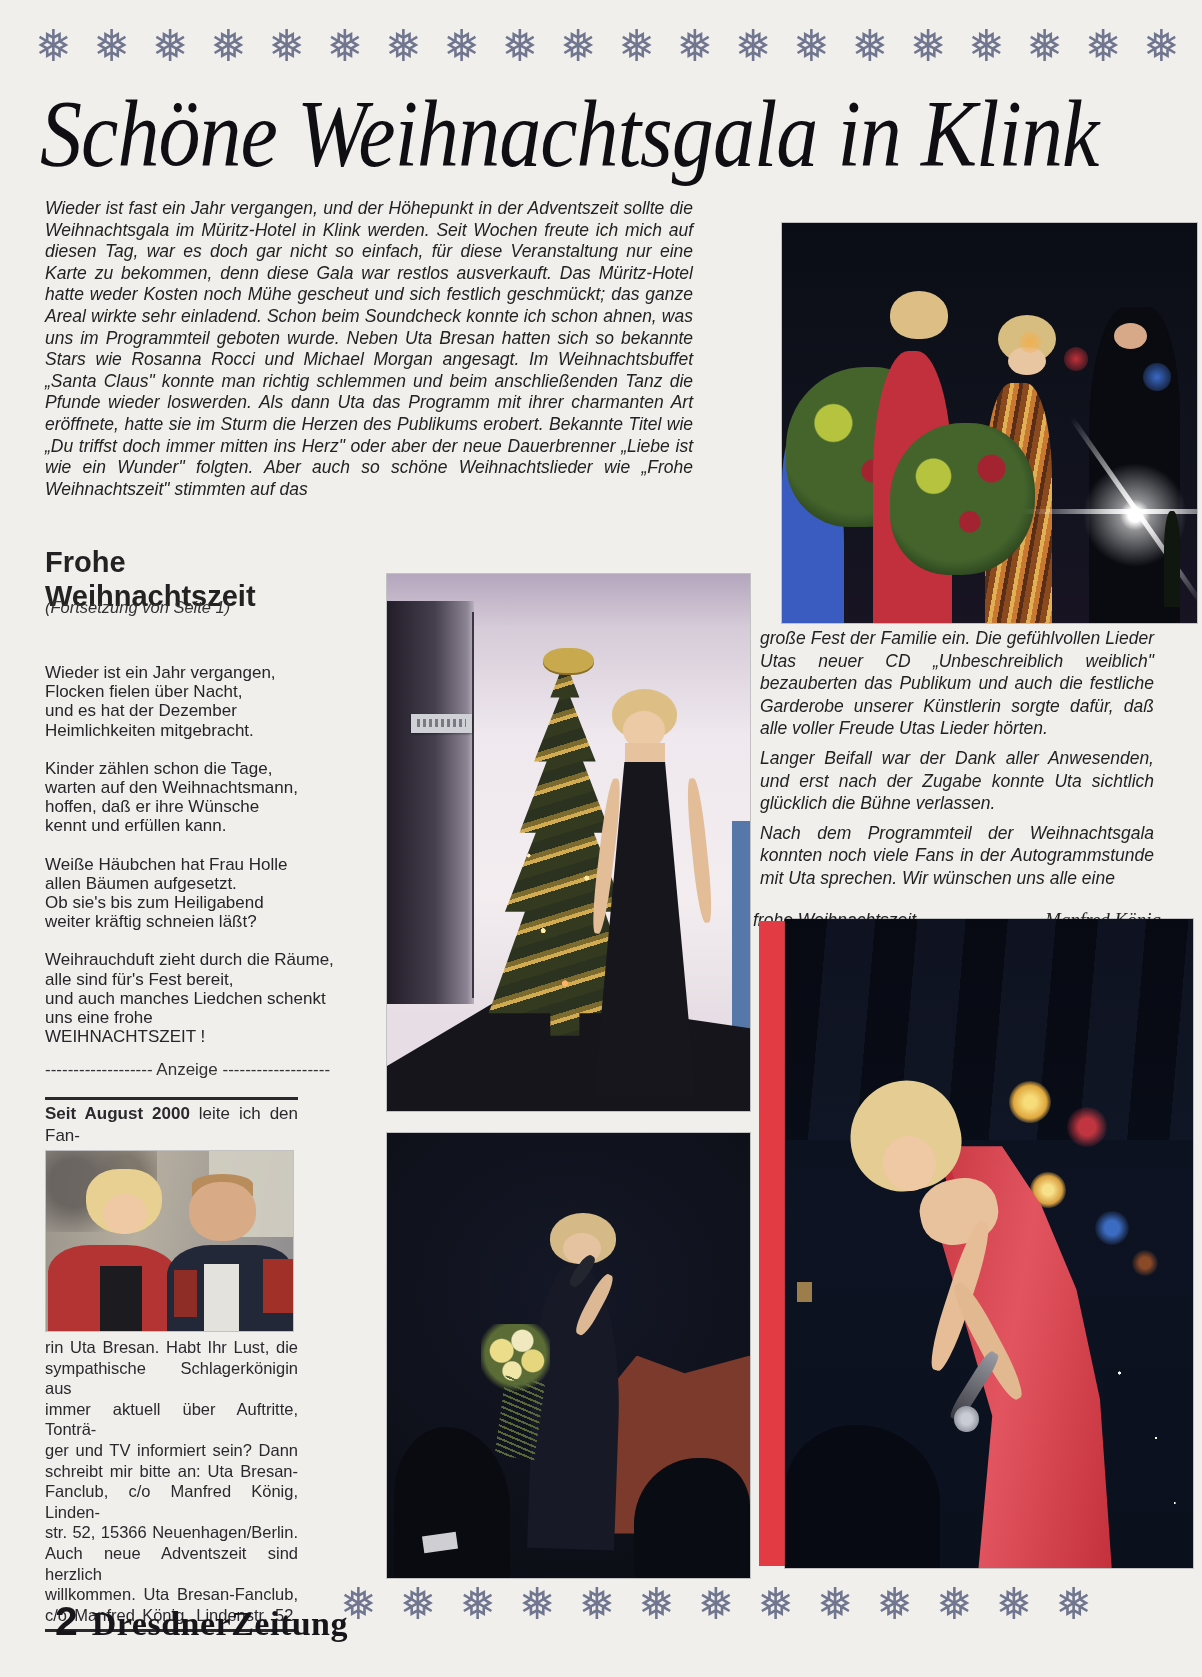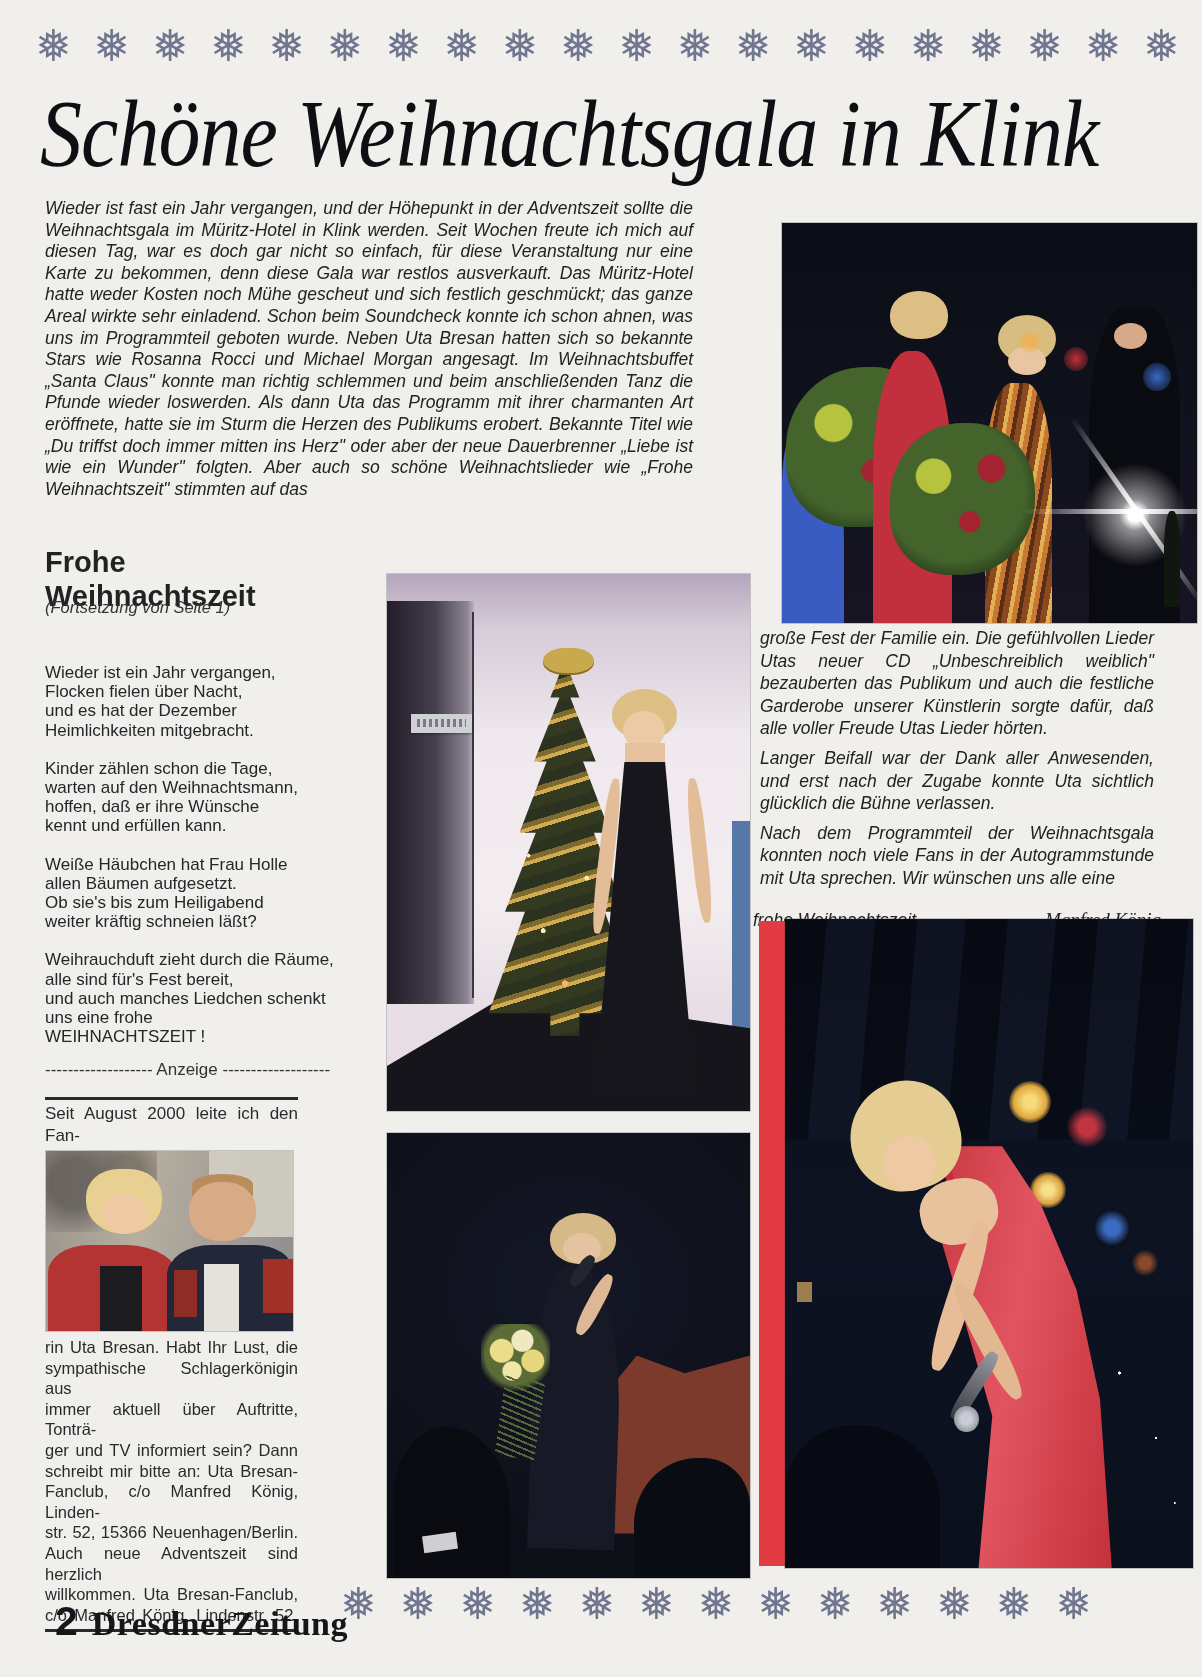--- a/index.html
+++ b/index.html
@@ -43,21 +43,21 @@
     font-size:17px;line-height:19.2px;color:#26262a;}
   .stanza{margin:0 0 19px 0;}
   
   .ad-sep{position:absolute;left:45px;top:1060px;width:255px;
     font-size:17px;color:#333;text-align:left;white-space:nowrap;}
   .ad{position:absolute;left:45px;top:1097px;width:253px;
     border-top:3px solid #2a2a2e;border-bottom:3px solid #2a2a2e;
     padding:3px 0 4px 0;}
   .ad-lead{font-size:17px;line-height:22px;color:#2a2a2e;
     text-align:justify;text-align-last:justify;}
-  .ad-lead b{font-weight:normal;}
+  .ad-lead b{font-weight:bold;}
   .ad-photo{position:relative;width:247px;height:180px;margin:4px 0 6px 1px;
     overflow:hidden;box-shadow:0 0 0 1px rgba(90,90,100,.35);}
   .ad-body{font-size:16.5px;line-height:20.6px;color:#2a2a2e;}
   .ad-line{text-align:justify;text-align-last:justify;}
   
   .rightcol{position:absolute;left:753px;top:620px;width:408px;
     font-style:italic;font-size:17.5px;line-height:22.6px;
     text-align:justify;color:#222;}
   .rightcol p{margin:7px;}
   .sig-row{display:flex;justify-content:space-between;align-items:baseline;}

